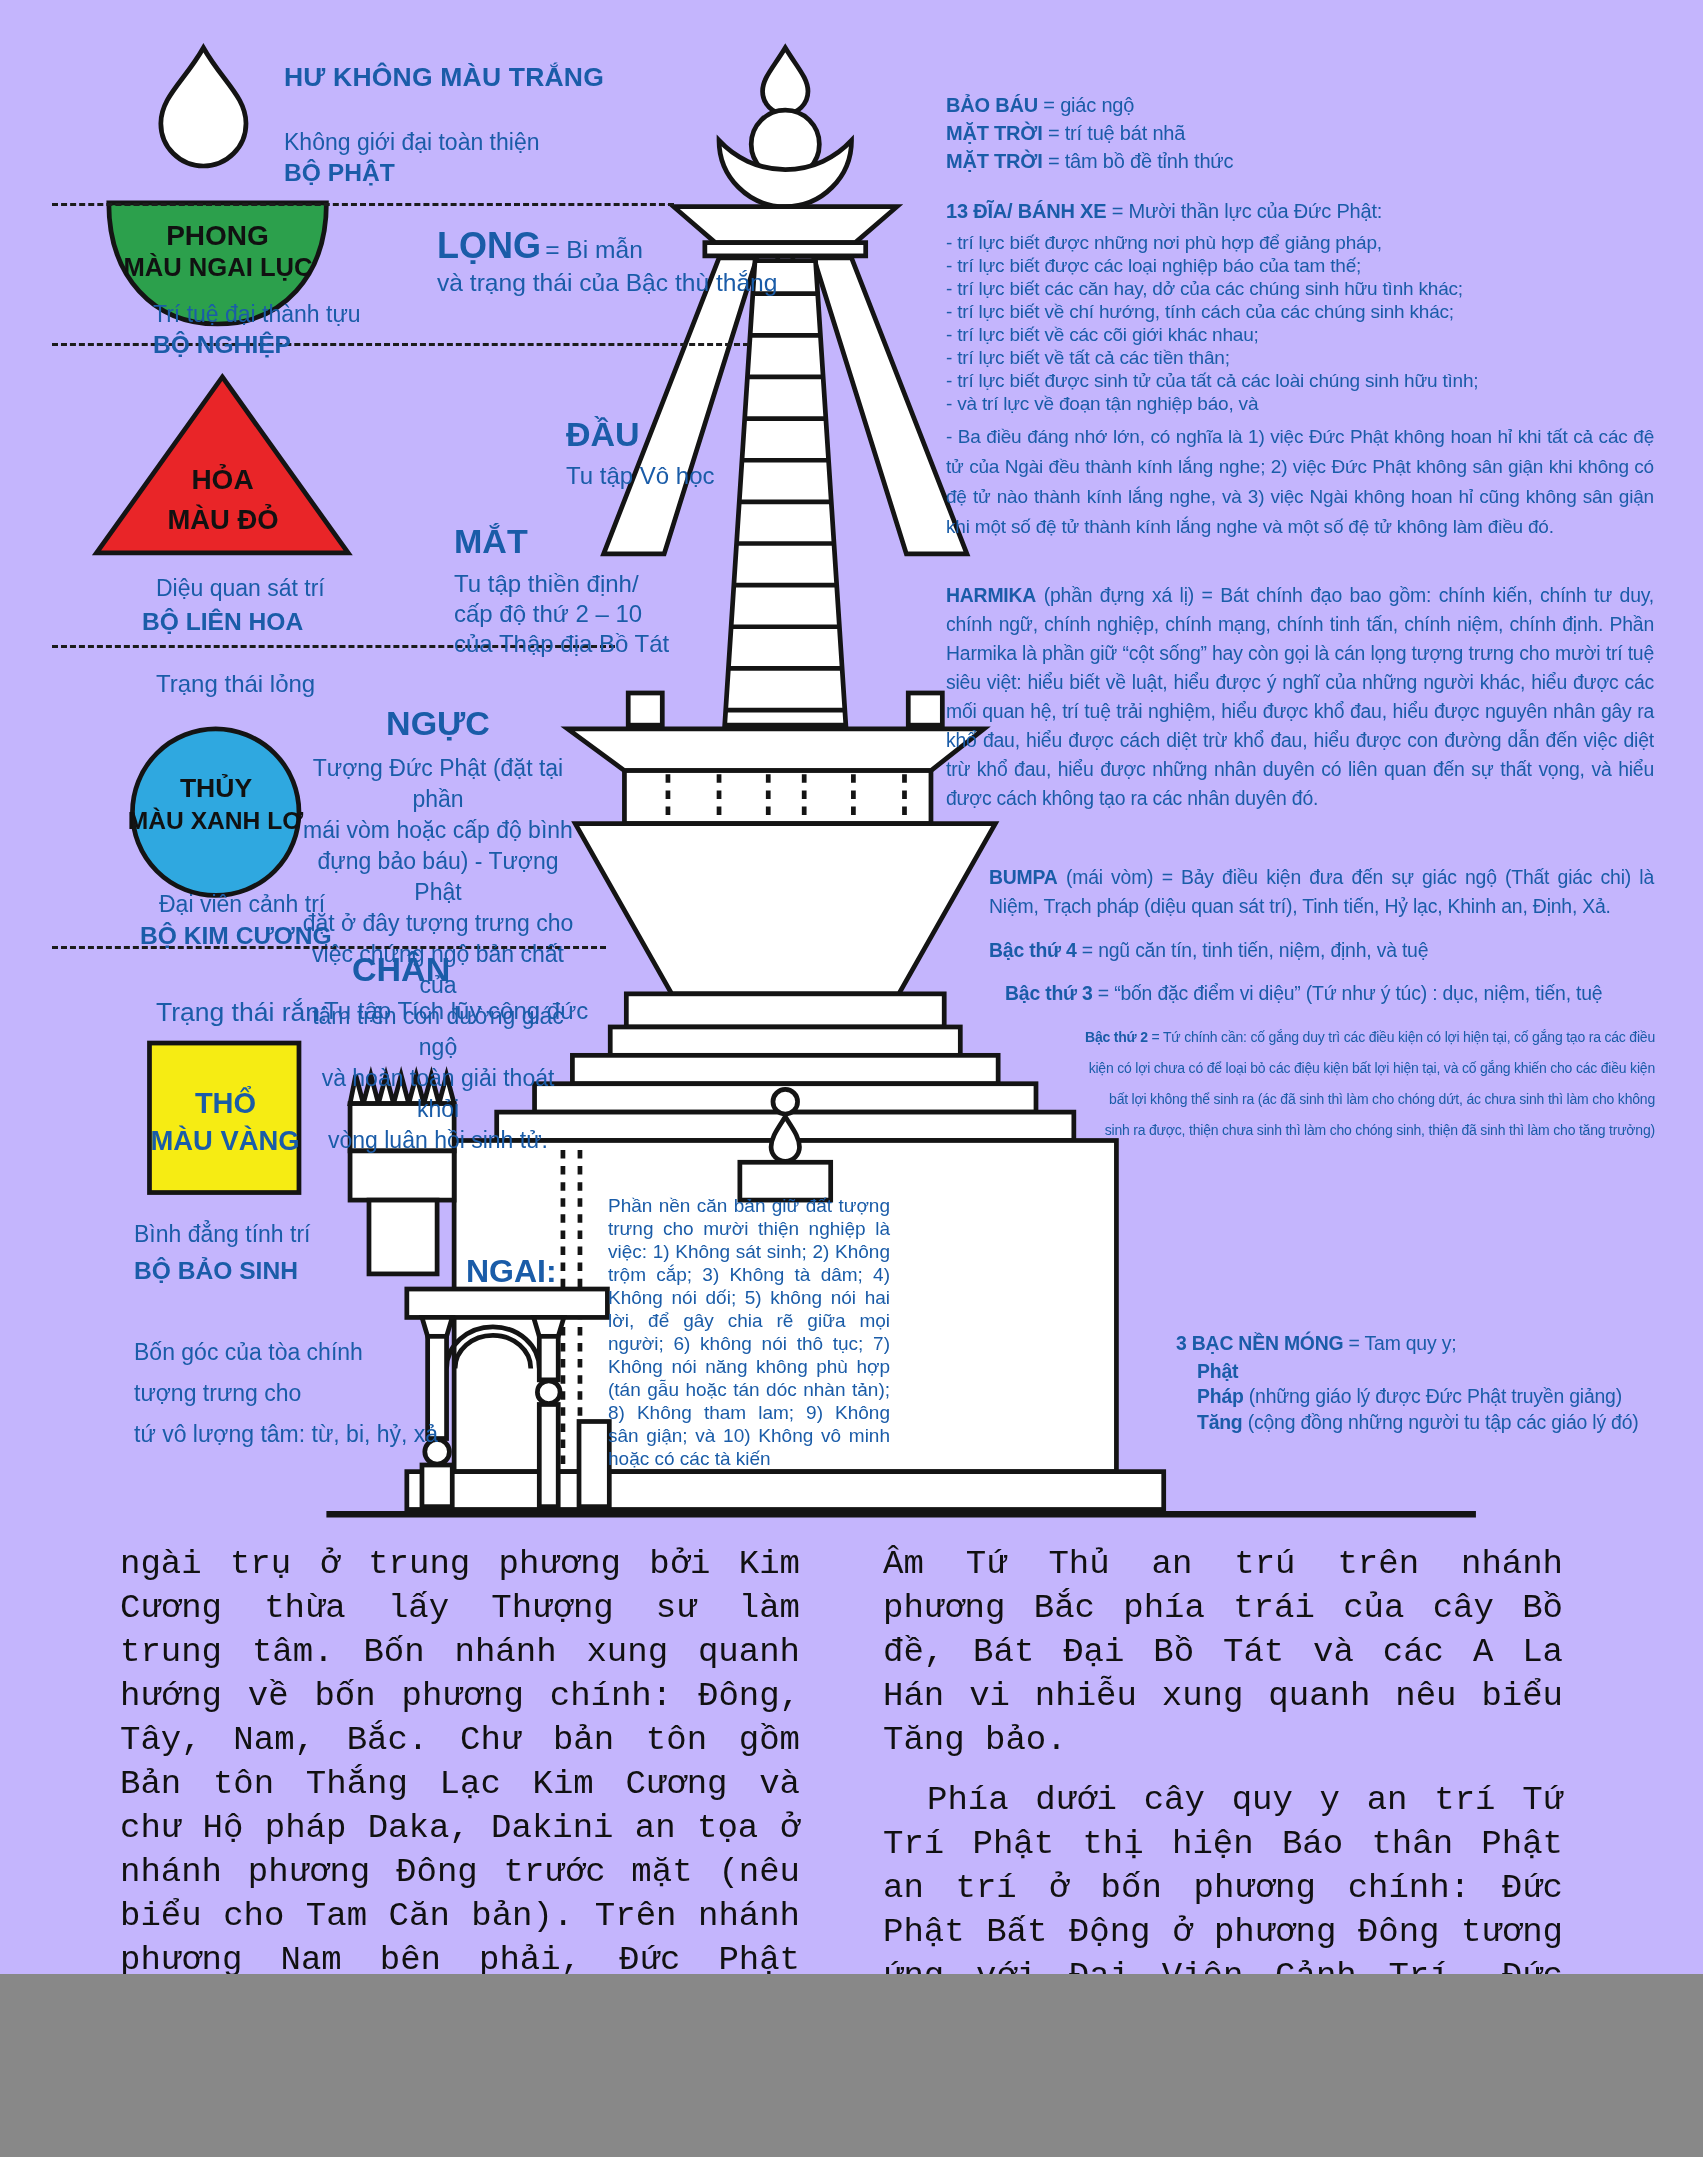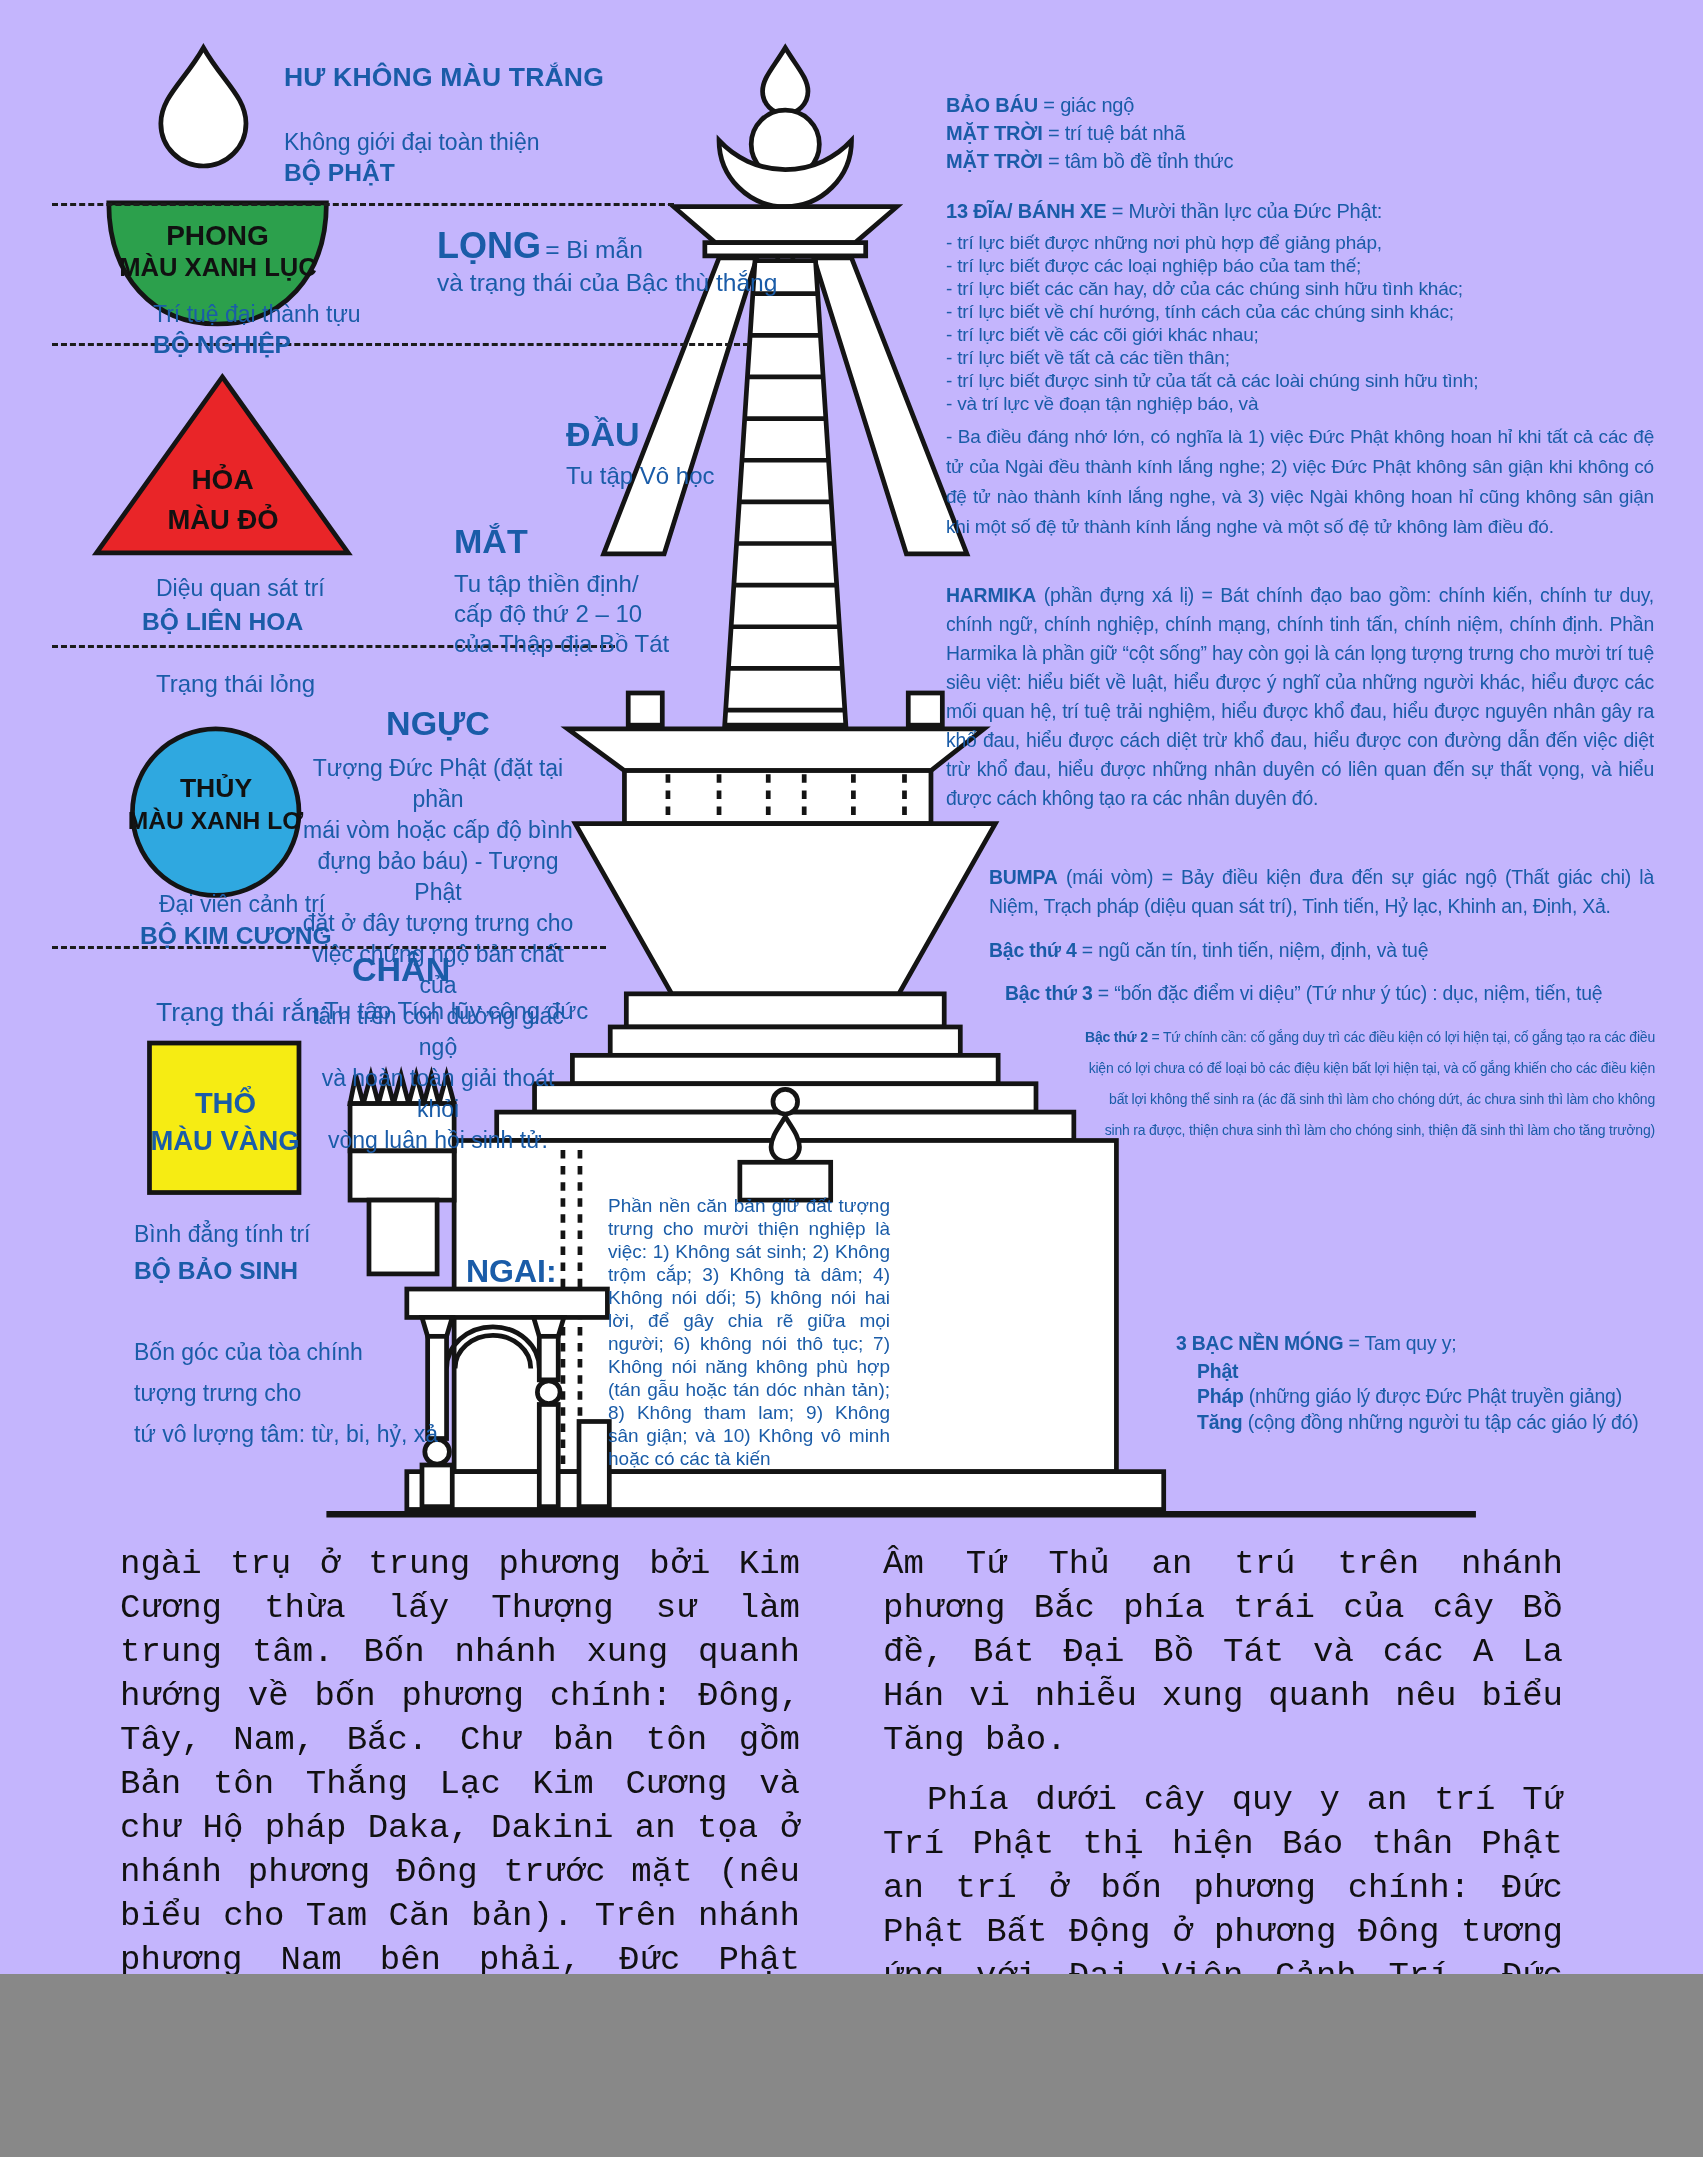--- a/index.html
+++ b/index.html
@@ -151,21 +151,21 @@
   <div class="dashline" style="left:52px; top:203px; width:622px;"></div>
   <div class="dashline" style="left:52px; top:343px; width:697px;"></div>
   <div class="dashline" style="left:52px; top:645px; width:563px;"></div>
   <div class="dashline" style="left:52px; top:946px; width:554px;"></div>
 
   <div class="abs blue leg-title" style="left:284px; top:62px;">HƯ KHÔNG MÀU TRẮNG</div>
   <div class="abs blue leg-cap" style="left:284px; top:129px;">Không giới đại toàn thiện</div>
   <div class="abs blue leg-cap-b" style="left:284px; top:159px;">BỘ PHẬT</div>
 
   <div class="abs ctr shape-txt" style="left:123px; top:218px; width:189px; font-size:28px;">PHONG</div>
-  <div class="abs ctr shape-txt" style="left:109px; top:252px; width:218px; font-size:25.6px;">MÀU XANH LỤC</div>
+  <div class="abs ctr shape-txt" style="left:109px; top:252px; width:218px; font-size:25.6px;">MÀU NGAI LỤC</div>
   <div class="abs blue leg-cap" style="left:153px; top:301px;">Trí tuệ đại thành tựu</div>
   <div class="abs blue leg-cap-b" style="left:153px; top:331px;">BỘ NGHIỆP</div>
 
   <div class="abs ctr shape-txt" style="left:128px; top:462px; width:189px; font-size:28px;">HỎA</div>
   <div class="abs ctr shape-txt" style="left:114px; top:503px; width:218px; font-size:27.4px;">MÀU ĐỎ</div>
   <div class="abs blue leg-cap" style="left:156px; top:575px;">Diệu quan sát trí</div>
   <div class="abs blue leg-cap-b" style="left:142px; top:608px;">BỘ LIÊN HOA</div>
 
   <div class="abs blue leg-cap" style="left:156px; top:670px; font-size:24px;">Trạng thái lỏng</div>
   <div class="abs ctr shape-txt" style="left:112px; top:772px; width:208px; font-size:26.5px;">THỦY</div>

